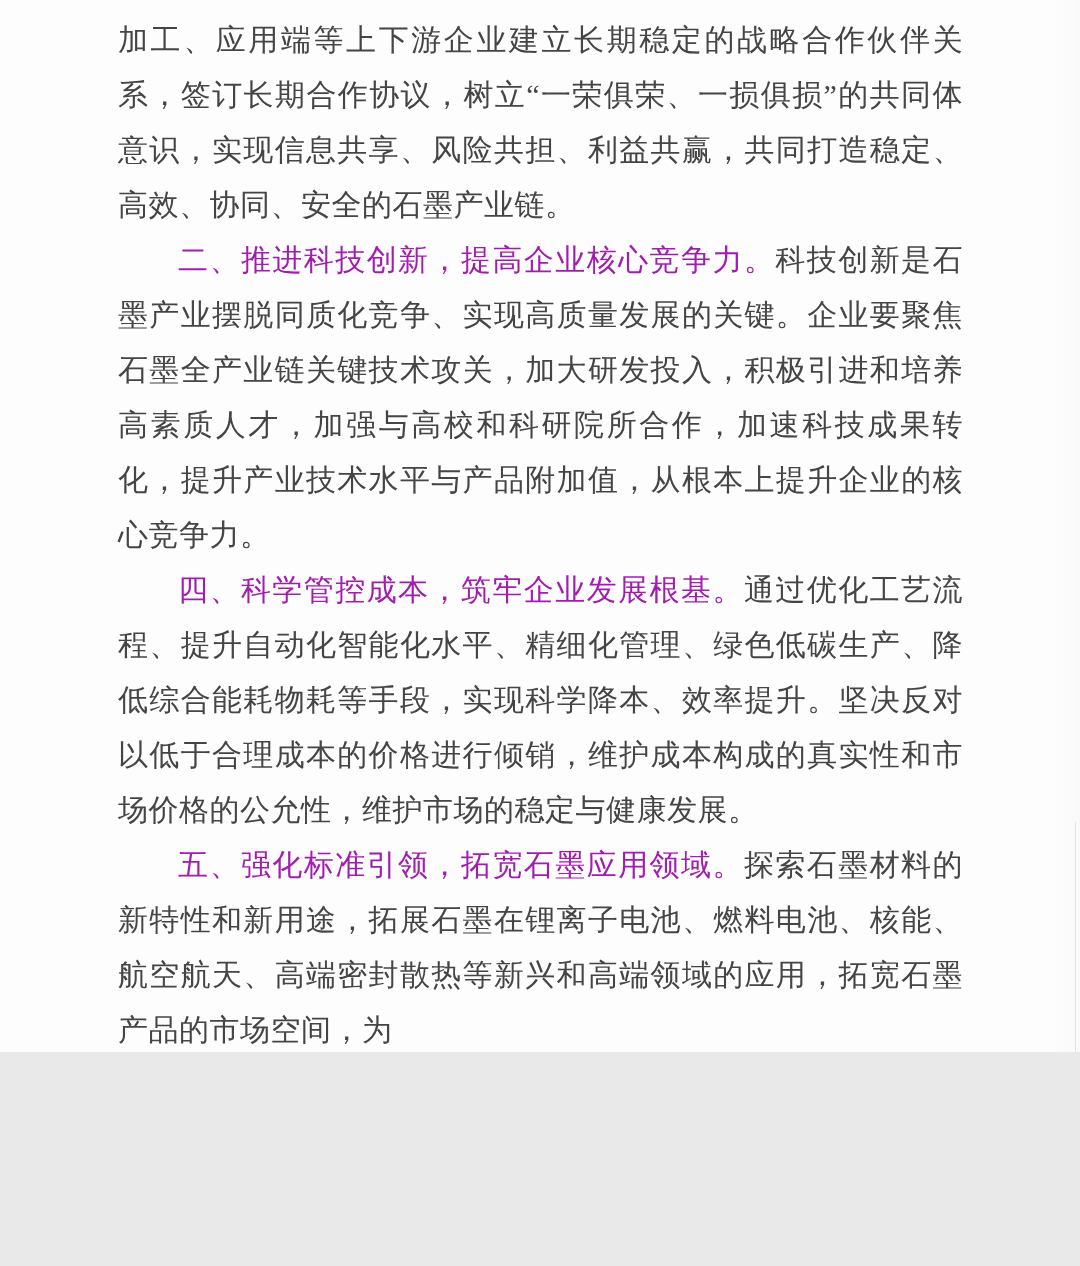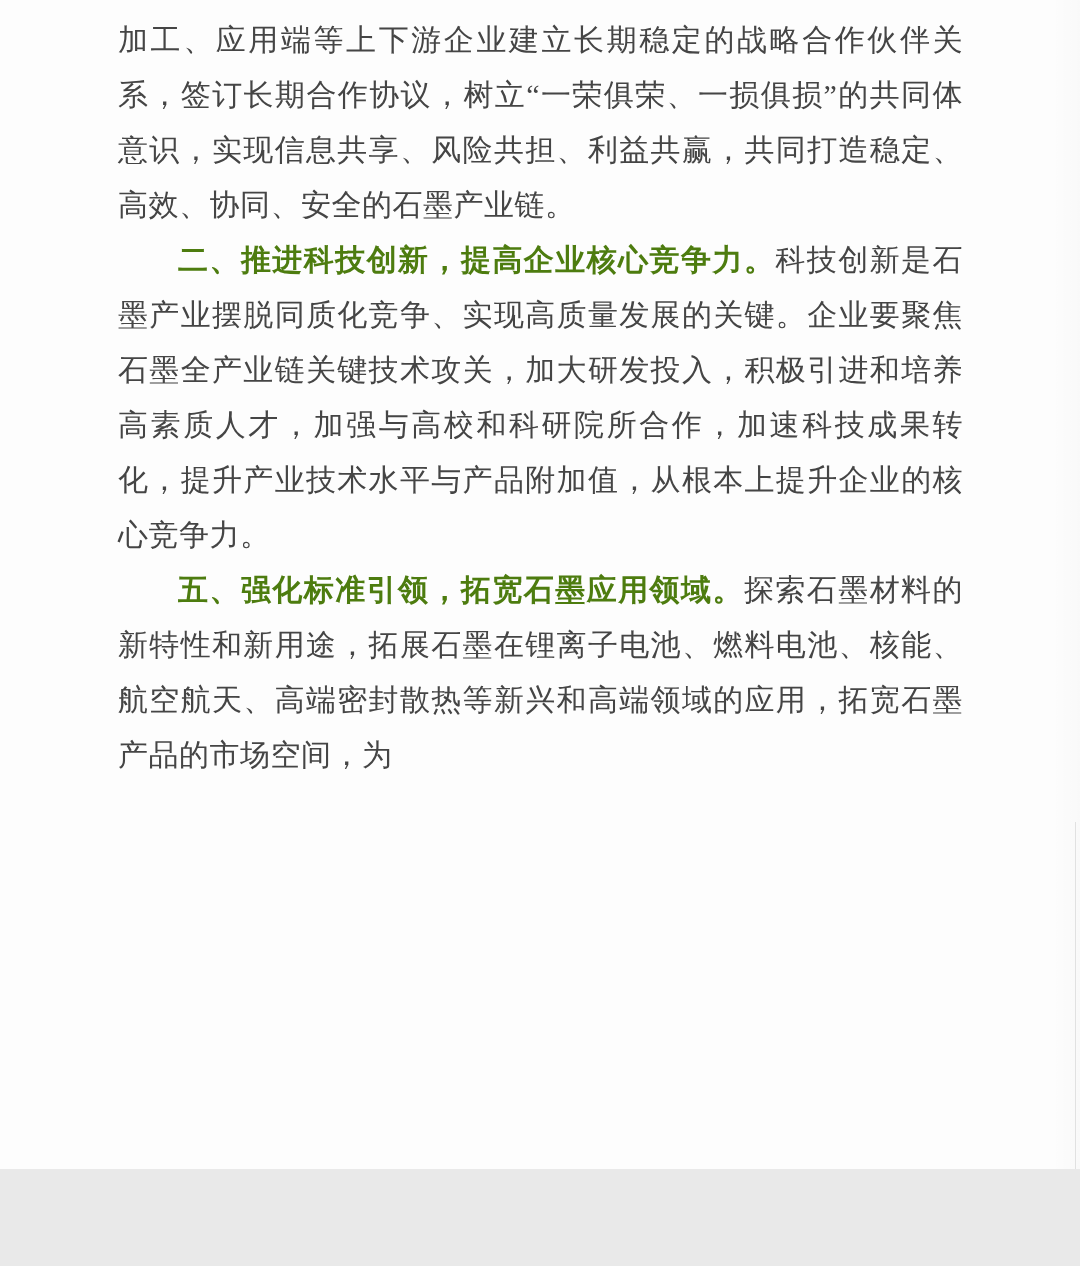--- a/index.html
+++ b/index.html
@@ -3,21 +3,21 @@
 <meta charset="utf-8">
 <style>
   html, body {
     margin: 0;
     padding: 0;
     background: #e9e9e9;
   }
   .page {
     position: relative;
     width: 1080px;
-    height: 1169px;
+    height: 1052px;
     margin: 0 auto;
     background: #fdfdfd;
     overflow: hidden;
     font-family: "Liberation Serif", "DejaVu Serif", serif;
   }
   .content {
     position: absolute;
     top: 12px;
     left: 118px;
     width: 845px;
@@ -29,22 +29,22 @@
     color: #454545;
     text-align: justify;
     text-justify: inter-ideograph;
     text-indent: 2em;
     letter-spacing: 0.5px;
   }
   .para.continuation {
     text-indent: 0;
   }
   .para b {
-    font-weight: bold;
-    color: #4d7c0f;
+    font-weight: normal;
+    color: #a21caf;
   }
   .scan-edge {
     position: absolute;
     top: 822px;
     left: 1075px;
     width: 1px;
     height: 444px;
     background: #e4e4e4;
   }
   .scan-shade {
@@ -60,20 +60,21 @@
 <body>
 
 <div class="page">
   <div class="content">
 
     <p class="para continuation"><b></b><span>加工、应用端等上下游企业建立长期稳定的战略合作伙伴关系，签订长期合作协议，树立“一荣俱荣、一损俱损”的共同体意识，实现信息共享、风险共担、利益共赢，共同打造稳定、高效、协同、安全的石墨产业链。</span></p>
 
     <p class="para"><b>二、推进科技创新，提高企业核心竞争力。</b><span>科技创新是石墨产业摆脱同质化竞争、实现高质量发展的关键。企业要聚焦石墨全产业链关键技术攻关，加大研发投入，积极引进和培养高素质人才，加强与高校和科研院所合作，加速科技成果转化，提升产业技术水平与产品附加值，从根本上提升企业的核心竞争力。</span></p>
 
 
+    <p class="para"><b>四、科学管控成本，筑牢企业发展根基。</b><span>通过优化工艺流程、提升自动化智能化水平、精细化管理、绿色低碳生产、降低综合能耗物耗等手段，实现科学降本、效率提升。坚决反对以低于合理成本的价格进行倾销，维护成本构成的真实性和市场价格的公允性，维护市场的稳定与健康发展。</span></p>
 
     <p class="para"><b>五、强化标准引领，拓宽石墨应用领域。</b><span>探索石墨材料的新特性和新用途，拓展石墨在锂离子电池、燃料电池、核能、航空航天、高端密封散热等新兴和高端领域的应用，拓宽石墨产品的市场空间，为</span></p>
 
   </div>
 
   <div class="scan-edge"></div>
   <div class="scan-shade"></div>
 </div>
 
 </body></html>

